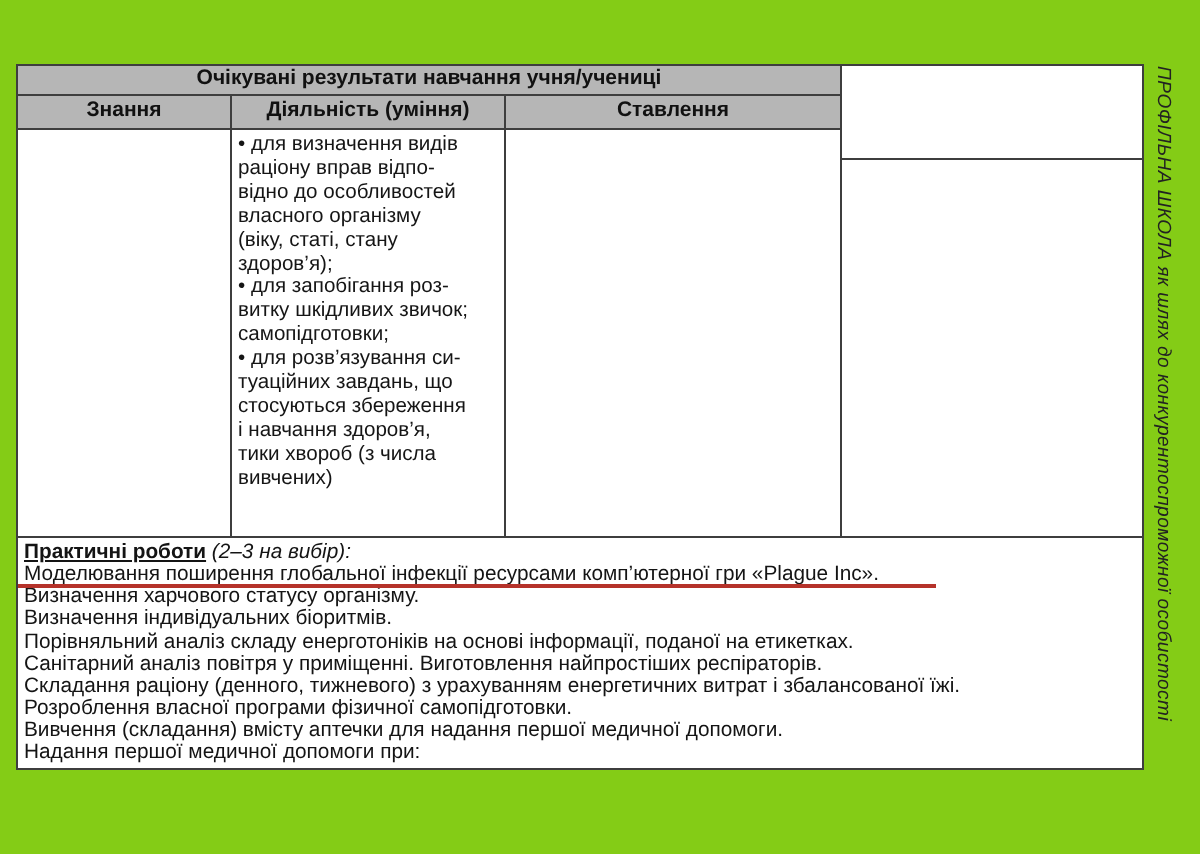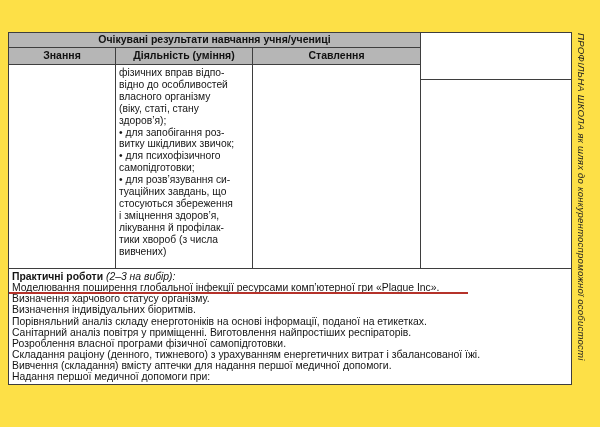--- a/index.html
+++ b/index.html
@@ -4,21 +4,21 @@
 <style>
   * { margin:0; padding:0; box-sizing:border-box; }
   html,body { background:#ffffff; }
   body {
     width:600px; height:427px;
     font-family:"Liberation Sans", sans-serif;
     color:#1c1c1c;
     position:relative;
     overflow:hidden;
   }
-  .page { position:absolute; inset:0; background:#fde047; }
+  .page { position:absolute; inset:0; background:#84cc16; }
 
   
   .tbl {
     position:absolute; left:8px; top:32px;
     display:grid;
     grid-template-columns:107px 137px 168px 150px;
     grid-template-rows:15px 17px 204px 115px;
     border:1px solid #3e3e3e;
     background:#ffffff;
   }
@@ -39,21 +39,21 @@
   .b2 { grid-column:2; grid-row:3; border-right-width:1px; border-bottom-width:1px;
         padding:2px 1px 0 3px; font-size:10.3px; line-height:11.9px; color:#151515; }
   .b3 { grid-column:3; grid-row:3; border-right-width:1px; border-bottom-width:1px; }
   .b4 { grid-column:4; grid-row:3; border-bottom-width:1px; }
 
   .practical {
     grid-column:1/5; grid-row:4;
     padding:2px 2px 0 3px;
     font-size:10.4px; line-height:11.15px; color:#141414;
   }
-  .pw-title-bold { font-weight:bold; }
+  .pw-title-bold { font-weight:bold;text-decoration:underline; }
   .pw-title-italic { font-style:italic; }
   .pw-line { display:block; }
   .pw-underlined { position:relative; }
   .red-underline {
     position:absolute; left:-3px; top:10.2px;
     width:459px; height:2px;
     background:#b5322a;
   }
 
   
@@ -77,55 +77,54 @@
 
     <div class="cell hdr h-znannia">Знання</div>
 
     <div class="cell hdr h-diialnist">Діяльність (уміння)</div>
 
     <div class="cell hdr h-stavlennia">Ставлення</div>
 
     <div class="cell b1"></div>
 
     <div class="cell b2">
-      <div>фізичних вправ відпо-</div>
+      <div>• для визначення видів</div>
+      <div>раціону вправ відпо-</div>
       <div>відно до особливостей</div>
       <div>власного організму</div>
       <div>(віку, статі, стану</div>
       <div>здоров’я);</div>
       <div>• для запобігання роз-</div>
       <div>витку шкідливих звичок;</div>
-      <div>• для психофізичного</div>
       <div>самопідготовки;</div>
       <div>• для розв’язування си-</div>
       <div>туаційних завдань, що</div>
       <div>стосуються збереження</div>
-      <div>і зміцнення здоров’я,</div>
-      <div>лікування й профілак-</div>
+      <div>і навчання здоров’я,</div>
       <div>тики хвороб (з числа</div>
       <div>вивчених)</div>
     </div>
 
     <div class="cell b3"></div>
     <div class="cell b4"></div>
 
     <div class="cell practical">
       <div class="pw-line"><span class="pw-title-bold">Практичні роботи</span><span class="pw-title-italic"> (2–3 на вибір):</span></div>
 
       <div class="pw-line pw-underlined">
         <span>Моделювання поширення глобальної інфекції ресурсами комп’ютерної гри «Plague Inc».</span>
         <div class="red-underline"></div>
       </div>
 
       <div class="pw-line">Визначення харчового статусу організму.</div>
       <div class="pw-line">Визначення індивідуальних біоритмів.</div>
       <div class="pw-line">Порівняльний аналіз складу енерготоніків на основі інформації, поданої на етикетках.</div>
       <div class="pw-line">Санітарний аналіз повітря у приміщенні. Виготовлення найпростіших респіраторів.</div>
+      <div class="pw-line">Складання раціону (денного, тижневого) з урахуванням енергетичних витрат і збалансованої їжі.</div>
       <div class="pw-line">Розроблення власної програми фізичної самопідготовки.</div>
-      <div class="pw-line">Складання раціону (денного, тижневого) з урахуванням енергетичних витрат і збалансованої їжі.</div>
       <div class="pw-line">Вивчення (складання) вмісту аптечки для надання першої медичної допомоги.</div>
       <div class="pw-line">Надання першої медичної допомоги при:</div>
     </div>
 
   </div>
 
   <div class="sidebar-text">ПРОФІЛЬНА ШКОЛА як шлях до конкурентоспроможної особистості</div>
 
 </div>
 

